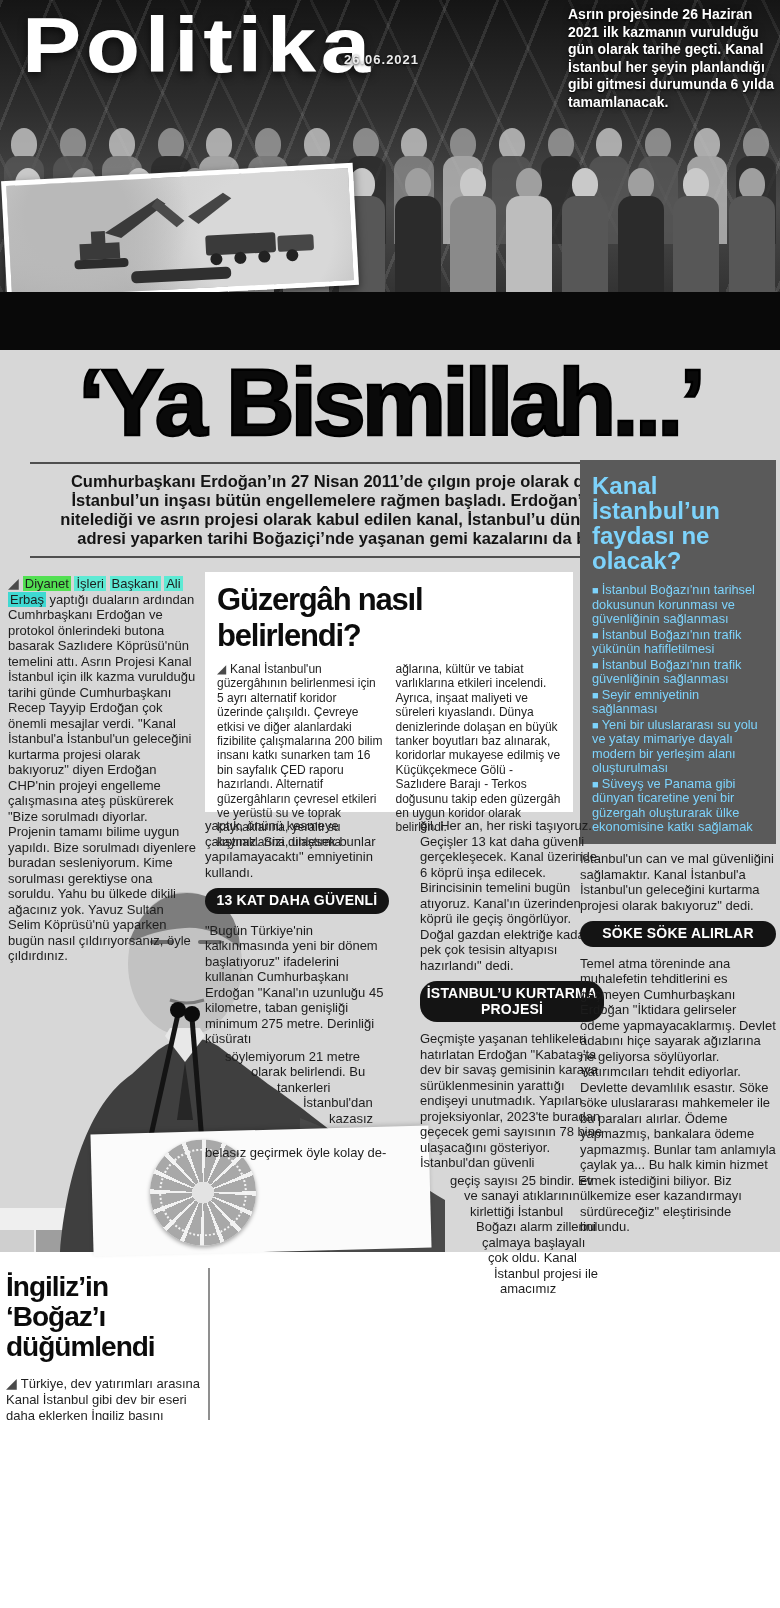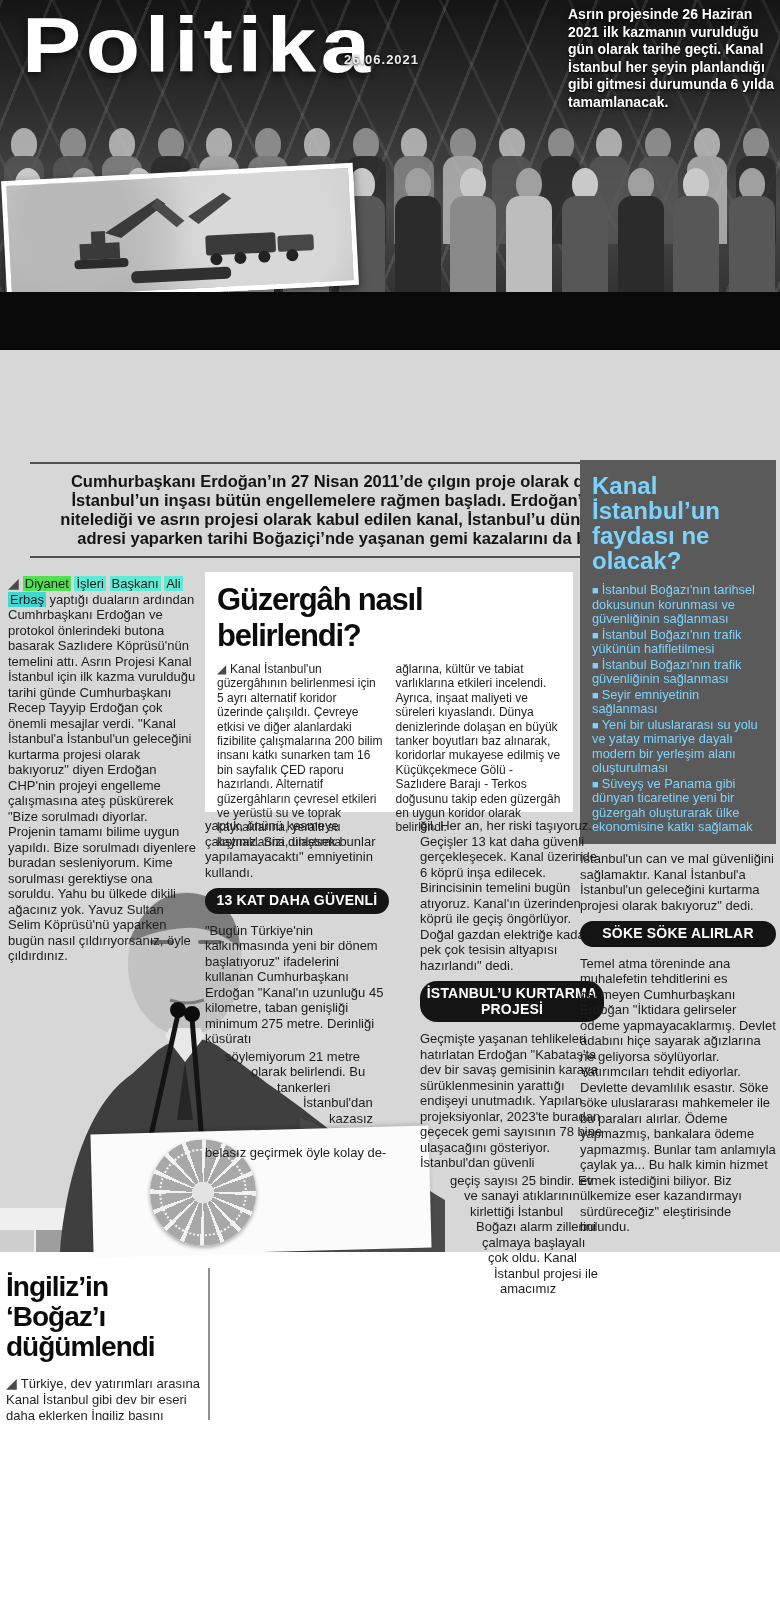--- a/index.html
+++ b/index.html
@@ -216,20 +216,21 @@
       <rect x="120" y="92" width="100" height="12" rx="5" fill="#303030"></rect>
     </svg>
   </div>
 
   <div class="kicker-band">
     <div class="kicker-box">Cumhurbaşkanı Erdoğan, Kanal İstanbul’un temelini attı:</div>
   </div>
 
   <div class="main-gray"></div>
 
+  <div class="main-headline">‘Ya Bismillah...’</div>
 
   <div class="lead-wrap">Cumhurbaşkanı Erdoğan’ın 27 Nisan 2011’de çılgın proje olarak duyurduğu Kanal İstanbul’un inşası bütün engellemelere rağmen başladı. Erdoğan’ın ‘hayalim’ diye nitelediği ve asrın projesi olarak kabul edilen kanal, İstanbul’u dünya ticaretinin yeni adresi yaparken tarihi Boğaziçi’nde yaşanan gemi kazalarını da bertaraf edecek.</div>
 
   <div class="erdogan-photo">
     <div class="photo-base"></div>
     <div class="decor-sq1"></div>
     <div class="decor-sq2"></div>
     <svg width="445" height="374" viewBox="0 0 445 374">
       <path d="M60,374 C66,300 88,226 132,196 L158,172 Q188,150 218,168 L268,206 C330,248 392,306 445,340 L445,374 Z" fill="#3f3f3f"></path>
       <path d="M300,240 C350,258 408,300 445,322 L445,374 L330,374 C310,330 298,280 300,240 Z" fill="#4a4a4a"></path>

